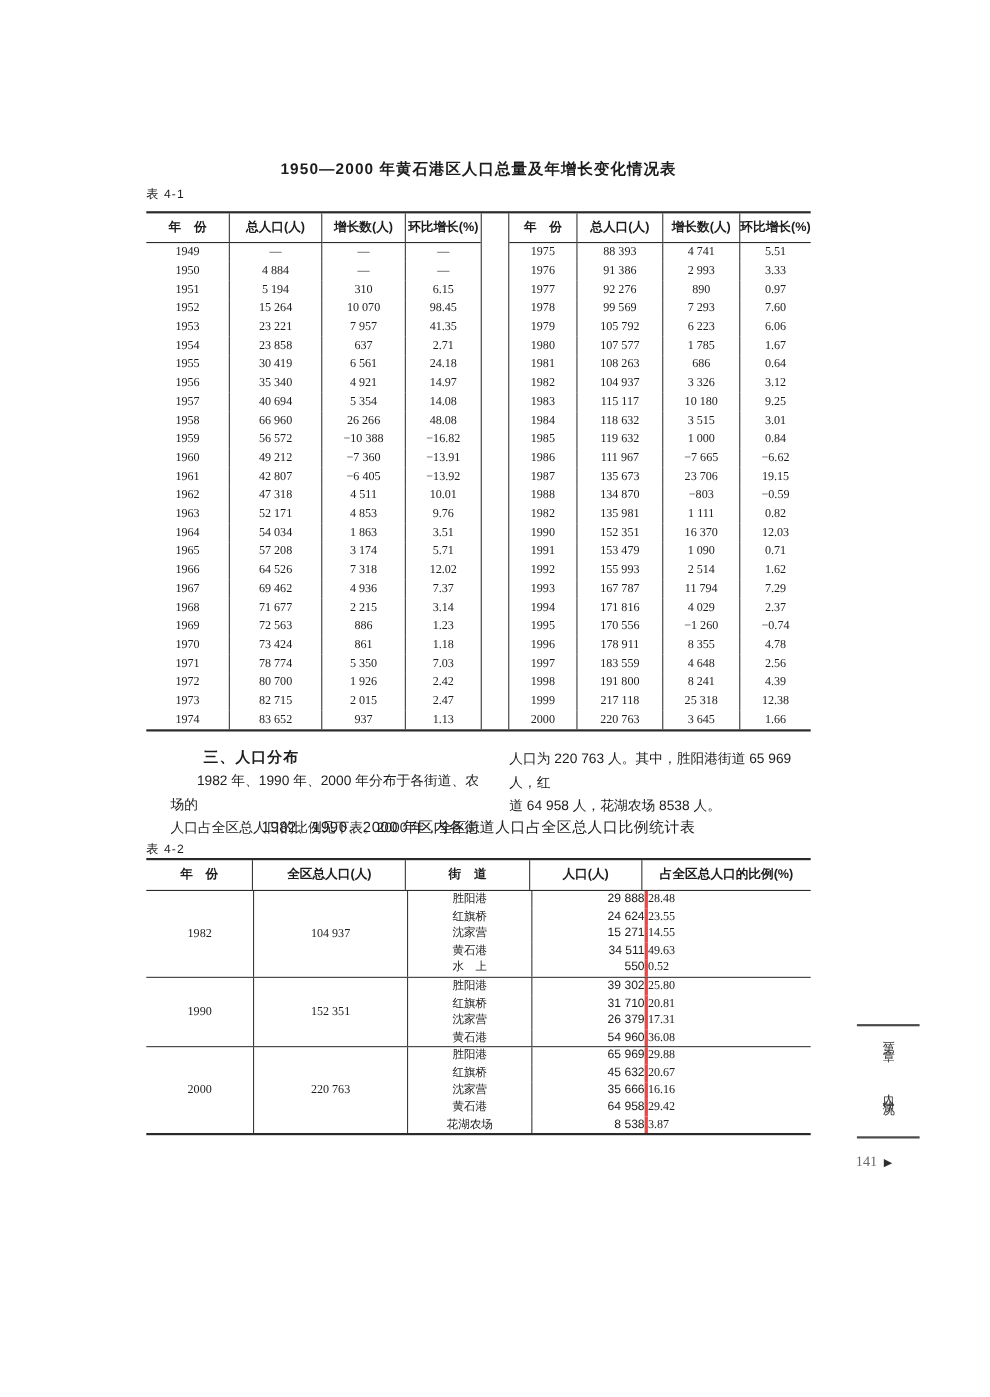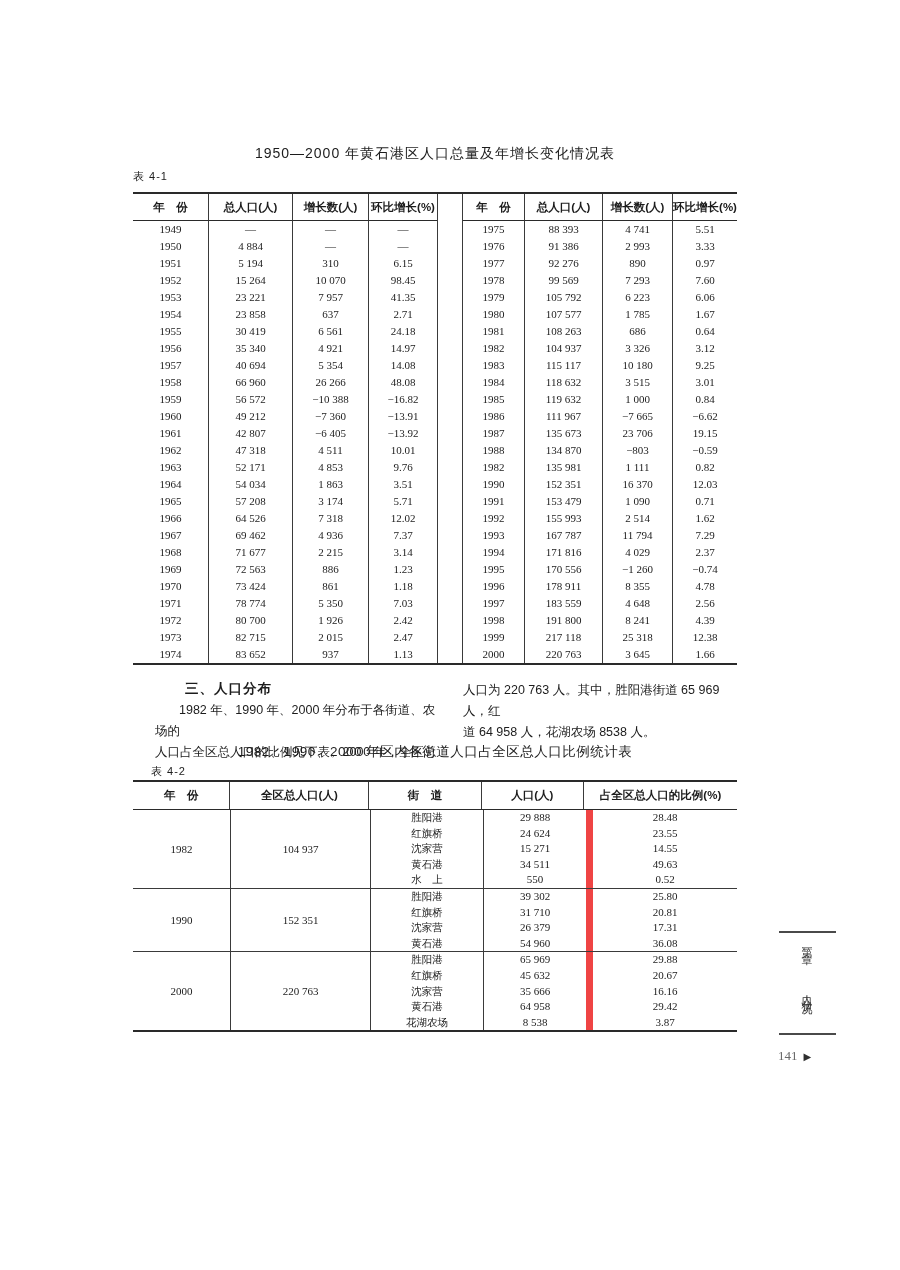--- a/index.html
+++ b/index.html
@@ -3,58 +3,58 @@
 <meta charset="utf-8">
 <style>
   html,body{margin:0;padding:0;}
   body{
     width:900px;height:1270px;background:#ffffff;position:relative;
     font-family:"Liberation Sans",sans-serif;color:#1c1c1c;
     -webkit-font-smoothing:antialiased;
   }
   
   #t1-title{position:absolute;left:133px;top:145px;width:604px;text-align:center;
-    font-size:14px;font-weight:normal;letter-spacing:1px;}
+    font-size:14px;font-weight:bold;letter-spacing:1px;}
   #t1-label{position:absolute;left:133px;top:169px;font-size:11px;letter-spacing:1px;text-align:right;}
   #table1{position:absolute;left:133px;top:192px;width:604px;
     border-top:2px solid #2a2a2a;border-bottom:2px solid #2a2a2a;display:flex;}
   .t1-half{display:grid;}
   #t1-left{grid-template-columns:76px 84px 76px 68px;}
   #t1-right{grid-template-columns:62px 78px 70px 64px;}
   .t1-gap{width:26px;border-left:1px solid #3a3a3a;border-right:1px solid #3a3a3a;}
   .t1-h{height:26px;line-height:26px;text-align:center;font-weight:bold;font-size:11.5px;
     border-bottom:1.5px solid #2a2a2a;white-space:nowrap;}
   .t1-c{height:17px;line-height:17px;text-align:center;font-size:11px;
     font-family:"Liberation Serif",serif;white-space:nowrap;}
   .bR{border-right:1px solid #3a3a3a;}
   
   #sec-left{position:absolute;left:155px;top:678px;width:284px;font-size:12.5px;line-height:21px;}
   #sec-heading{font-weight:bold;font-size:13.5px;margin-left:30px;line-height:22px;letter-spacing:1px;}
   #sec-left-lines div:first-child{text-indent:24px;}
   #sec-right{position:absolute;left:463px;top:680px;width:278px;font-size:12.5px;line-height:21px;}
   
   #t2-title{position:absolute;left:133px;top:743px;width:604px;text-align:center;
     font-size:13.5px;font-weight:normal;letter-spacing:0.5px;}
-  #t2-label{position:absolute;left:151px;top:764px;font-size:11px;letter-spacing:1px;}
+  #t2-label{position:absolute;left:133px;top:764px;font-size:11px;letter-spacing:1px;}
   #table2{position:absolute;left:133px;top:780px;width:604px;
     border-top:2px solid #2a2a2a;border-bottom:2px solid #2a2a2a;}
   #t2-head{display:flex;border-bottom:1.5px solid #2a2a2a;}
   .t2-hc{height:27px;line-height:27px;text-align:center;font-weight:bold;font-size:11.5px;white-space:nowrap;}
   .w0{width:97px;}.w1{width:139px;}.w2{width:112px;}.w3{width:102px;}.w4{width:154px;}
   .t2-group{display:flex;}
   .t2-group + .t2-group{border-top:1px solid #3a3a3a;}
   .t2-year{width:97px;border-right:1px solid #3a3a3a;display:flex;align-items:center;
     justify-content:center;font-size:11px;font-family:"Liberation Serif",serif;}
   .t2-total{width:139px;border-right:1px solid #3a3a3a;display:flex;align-items:center;
     justify-content:center;font-size:11px;font-family:"Liberation Serif",serif;}
   .t2-streets{flex:1;display:flex;flex-direction:column;}
   .t2-srow{display:flex;height:15.6px;line-height:15.6px;font-size:11px;}
   .t2-street{width:112px;border-right:1px solid #3a3a3a;text-align:center;font-size:10.5px;white-space:nowrap;}
-  .t2-pop{width:102px;border-right:7px solid #ef4444;text-align:center;font-family:Liberation Serif, serif;}
-  .t2-pct{flex:1;text-align:center;font-family:"Liberation Serif",serif;}
+  .t2-pop{width:102px;border-right:3px solid #ef4444;text-align:right;font-family:Liberation Sans, sans-serif;}
+  .t2-pct{flex:1;font-family:"Liberation Serif",serif;}
   
   #sb-rule-top{position:absolute;left:779px;top:931px;width:57px;border-top:2px solid #4a4a4a;}
   #sb-rule-bottom{position:absolute;left:779px;top:1033px;width:57px;border-top:2px solid #4a4a4a;}
   .vtext{position:absolute;left:799px;writing-mode:vertical-rl;text-orientation:upright;
     font-size:11px;letter-spacing:3px;color:#333;}
   #sb-chapter{top:939px;}
   #sb-title{top:986px;}
   #page-num{position:absolute;left:778px;top:1048px;font-size:13px;color:#6a6a6a;
     font-family:"Liberation Serif",serif;}
   #page-arrow{color:#2f2f2f;font-size:10px;margin-left:6px;}

